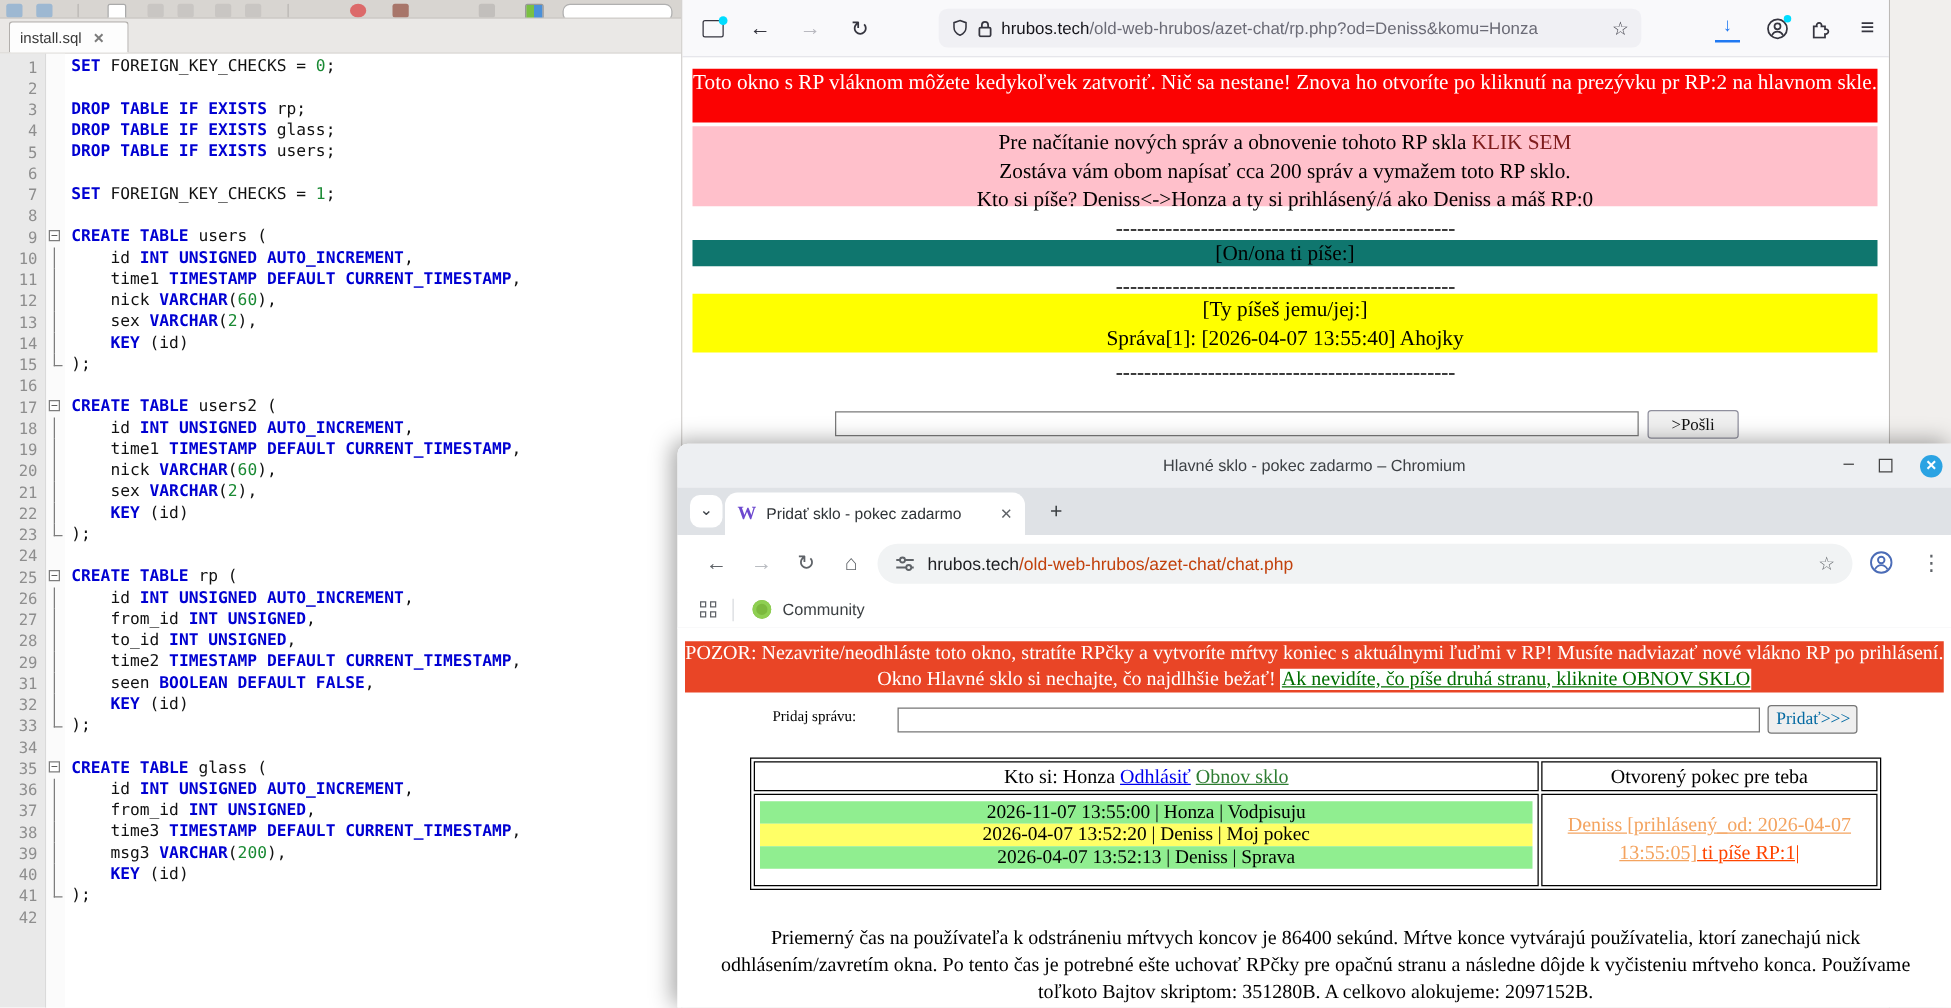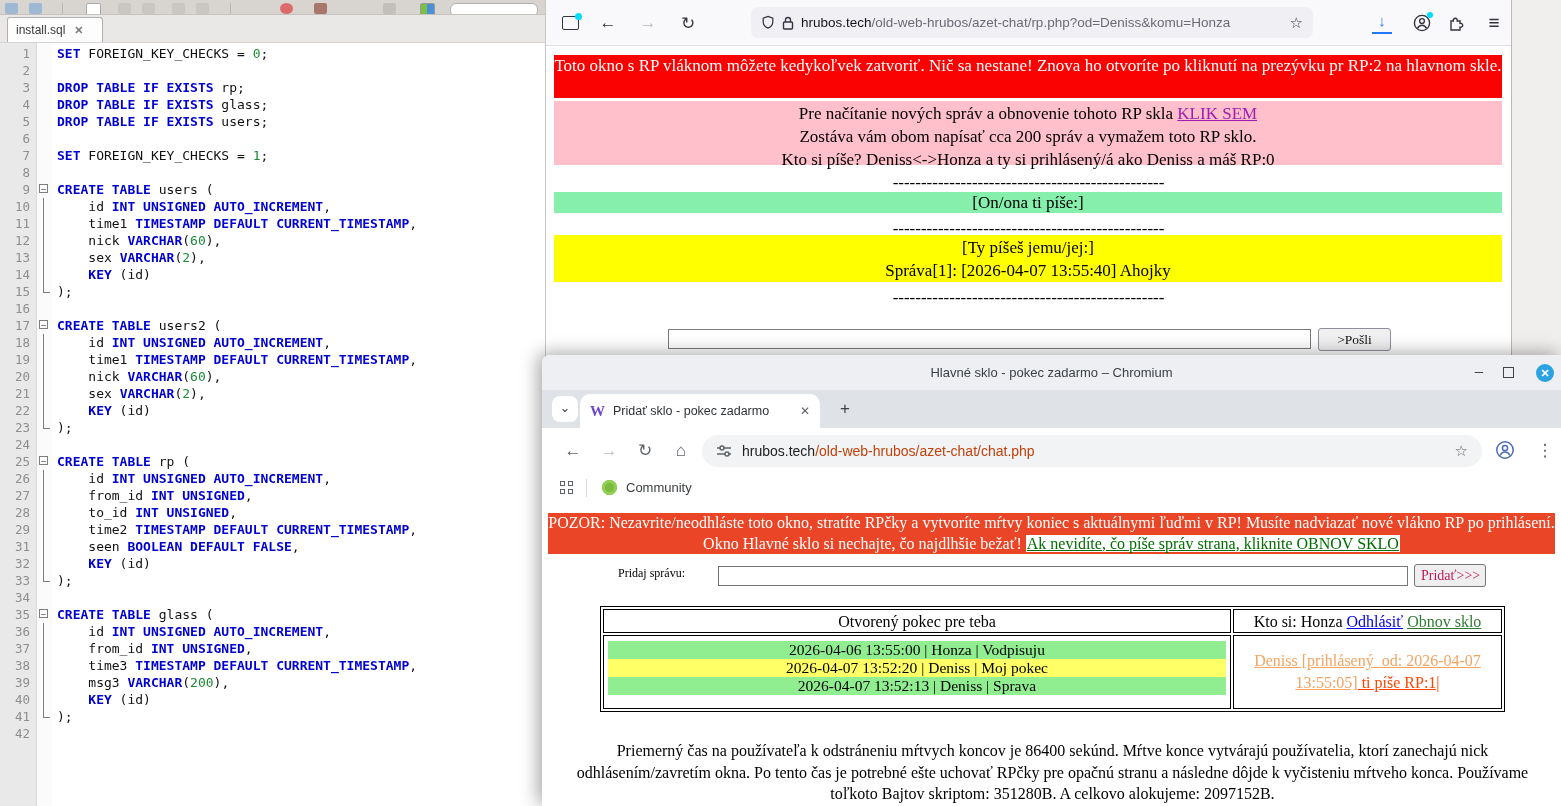--- a/index.html
+++ b/index.html
@@ -36,23 +36,23 @@
   .ff-view .dot{position:absolute;right:-4px;top:-4px;width:7px;height:7px;border-radius:50%;background:#0df}
   .gray{color:#b9b9c0}
   .ff-urlbar{position:absolute;left:205px;top:7px;width:562px;height:31px;background:#f0f0f4;border-radius:7px;display:flex;align-items:center;padding:0 10px;gap:7px;box-sizing:border-box;font-size:13.5px;color:#15141a}
   .ff-urlbar .path{color:#6b6b76}
   .ff-urlbar .star{margin-left:auto;font-size:15px;color:#35353f}
   .ff-dl{position:absolute;left:826px;top:12px;width:20px;height:20px;color:#2079f2;font-size:15px;font-weight:bold;text-align:center;line-height:18px;border-bottom:2.5px solid #2079f2}
   .acct-dot{position:absolute;right:-2px;top:-2px;width:6px;height:6px;border-radius:50%;background:#0df}
   .ff-page{position:absolute;top:46px;left:0;right:0;bottom:0;font-family:"Liberation Serif",serif;font-size:17px;color:#000;text-align:center;background:#fff}
   .ff-banner{position:absolute;left:8px;right:9px;top:9px;height:43px;background:#fb0202;color:#fff;line-height:21.5px}
   .ff-pink{position:absolute;left:8px;right:9px;top:55px;height:64px;background:#ffc0cb;line-height:23px;padding-top:1px;box-sizing:border-box}
-  .glink{color:#a21caf;text-decoration:underline}
+  .glink{color:#7f1d1d;}
   .sep{position:absolute;left:0;right:0;height:17px;line-height:17px;letter-spacing:0}
-  .ff-green{position:absolute;left:8px;right:9px;top:146px;height:21px;background:#86efac;line-height:21px}
+  .ff-green{position:absolute;left:8px;right:9px;top:146px;height:21px;background:#0f766e;line-height:21px}
   .ff-yellow{position:absolute;left:8px;right:9px;top:189px;height:47px;background:#ffff00;line-height:23px;padding-top:1px;box-sizing:border-box}
   .ff-input{position:absolute;left:122px;top:283px;width:643px;height:20px;border:1px solid #7a7a7a;background:#fff;box-sizing:border-box}
   .ff-send{position:absolute;left:772px;top:282px;width:73px;height:23px;background:#f0f0f0;border:1px solid #8f8f9d;border-radius:3px;font-family:"Liberation Serif",serif;font-size:13.5px;line-height:20px;color:#111}
 
   
   #chromium{position:absolute;left:542px;top:355px;width:1019px;height:451px;background:#fff;border-radius:8px 0 0 0;box-shadow:-4px -2px 18px rgba(0,0,0,.35)}
   .cr-title{position:absolute;top:0;left:0;right:0;height:35px;background:#edeff2;border-radius:8px 0 0 0;font-size:13px;color:#3d4145;text-align:center;line-height:35px}
   .cr-min{position:absolute;left:930px;top:8px;width:14px;height:18px;color:#444;font-size:15px;line-height:16px;text-align:center}
   .cr-max{position:absolute;left:961px;top:12px;width:11px;height:11px;border:1.5px solid #444;box-sizing:border-box}
   .cr-close{position:absolute;left:994px;top:9px;width:18px;height:18px;border-radius:50%;background:#2ba3e3;color:#fff;font-size:11px;font-weight:bold;text-align:center;line-height:18px}
@@ -71,21 +71,21 @@
   .bm-grid{position:absolute;left:18px;top:7px;width:13px;height:13px;display:grid;grid-template-columns:5px 5px;grid-template-rows:5px 5px;gap:3px}
   .bm-grid i{border:1.4px solid #5f6368;box-sizing:border-box}
   .bm-sep{position:absolute;left:44px;top:5px;height:18px;border-left:1px solid #d7dade}
   .bm-dot{position:absolute;left:60px;top:6px;width:15px;height:15px;border-radius:50%;background:#7cb93e;box-shadow:inset 0 0 0 3px #8fcf52}
   .bm-label{position:absolute;left:84px;top:6px;font-size:13px;color:#3c4043}
   .cr-page{position:absolute;top:147px;left:0;right:0;bottom:0;background:#fff;font-family:"Liberation Serif",serif;font-size:16px;color:#000;text-align:center}
   .cr-banner{position:absolute;left:6px;right:6px;top:11px;height:41px;background:#e94526;color:#fff;line-height:20.5px;font-size:16px}
   .cr-banner .wlink{color:#006e00;background:#fff;text-decoration:underline;padding:0 1px}
   .cr-addlabel{position:absolute;left:76px;top:64px;font-size:12px}
   .cr-addinput{position:absolute;left:176px;top:64px;width:690px;height:20px;border:1px solid #767676;background:#fff;box-sizing:border-box}
-  .cr-addbtn{position:absolute;left:872px;top:62px;width:72px;height:23px;background:#efefef;border:1px solid #767676;border-radius:3px;font-family:"Liberation Serif",serif;font-size:14px;line-height:20px;color:#be185d}
+  .cr-addbtn{position:absolute;left:872px;top:62px;width:72px;height:23px;background:#efefef;border:1px solid #767676;border-radius:3px;font-family:"Liberation Serif",serif;font-size:14px;line-height:20px;color:#0369a1}
   .cr-table{position:absolute;left:58px;top:104px;width:905px;border:1px solid #000;padding:2px;box-sizing:border-box;display:grid;grid-template-columns:628px 1fr;gap:2px;background:#fff}
   .cr-cell{border:1px solid #000;box-sizing:border-box}
   .th{height:24px;line-height:24px}
   .blue-link{color:#0000ee;text-decoration:underline}
   .green-link{color:#2e7d32;text-decoration:underline}
   .cell-msgs{padding:5px 4px}
   .msg{height:18px;line-height:18px;font-size:15.5px}
   .msg.green{background:#90ee90}
   .msg.yellow{background:#ffff66}
   .cell-rp{display:flex;align-items:center;justify-content:center;line-height:22px;padding:14px}
@@ -282,33 +282,33 @@
         <i></i>
         <i></i>
       </div>
     <div class="bm-sep"></div>
     <div class="bm-dot"></div>
     <div class="bm-label">Community</div>
   </div>
 
   <div class="cr-page">
     <div class="cr-banner">
-      <span>POZOR: Nezavrite/neodhláste toto okno, stratíte RPčky a vytvoríte mŕtvy koniec s aktuálnymi ľuďmi v RP! Musíte nadviazať nové vlákno RP po prihlásení. Okno Hlavné sklo si nechajte, čo najdlhšie bežať! </span><a class="wlink">Ak nevidíte, čo píše správ strana, kliknite OBNOV SKLO</a>
+      <span>POZOR: Nezavrite/neodhláste toto okno, stratíte RPčky a vytvoríte mŕtvy koniec s aktuálnymi ľuďmi v RP! Musíte nadviazať nové vlákno RP po prihlásení. Okno Hlavné sklo si nechajte, čo najdlhšie bežať! </span><a class="wlink">Ak nevidíte, čo píše druhá stranu, kliknite OBNOV SKLO</a>
     </div>
     <div class="cr-addlabel">Pridaj správu:</div>
     <input class="cr-addinput" style="">
     <button class="cr-addbtn">Pridať&gt;&gt;&gt;</button>
 
     <div class="cr-table">
-      <div class="cr-cell th">Otvorený pokec pre teba</div>
       <div class="cr-cell th">
         <span>Kto si: Honza </span><a class="blue-link">Odhlásiť</a> <a class="green-link">Obnov sklo</a>
       </div>
+      <div class="cr-cell th">Otvorený pokec pre teba</div>
       <div class="cr-cell cell-msgs" id="chat-messages">
-          <div class="msg green">2026-04-06 13:55:00 | Honza | Vodpisuju</div>
+          <div class="msg green">2026-11-07 13:55:00 | Honza | Vodpisuju</div>
           <div class="msg yellow">2026-04-07 13:52:20 | Deniss | Moj pokec</div>
           <div class="msg green">2026-04-07 13:52:13 | Deniss | Sprava</div>
         </div>
       <div class="cr-cell cell-rp">
         <span><a class="rp-link">Deniss [prihlásený_od: 2026-04-07 13:55:05]</a><span class="rp-suffix"> ti píše RP:1|</span></span>
       </div>
     </div>
 
     <div class="cr-footer">Priemerný čas na používateľa k odstráneniu mŕtvych koncov je 86400 sekúnd. Mŕtve konce vytvárajú používatelia, ktorí zanechajú nick odhlásením/zavretím okna. Po tento čas je potrebné ešte uchovať RPčky pre opačnú stranu a následne dôjde k vyčisteniu mŕtveho konca. Používame toľkoto Bajtov skriptom: 351280B. A celkovo alokujeme: 2097152B.</div>
   </div>

